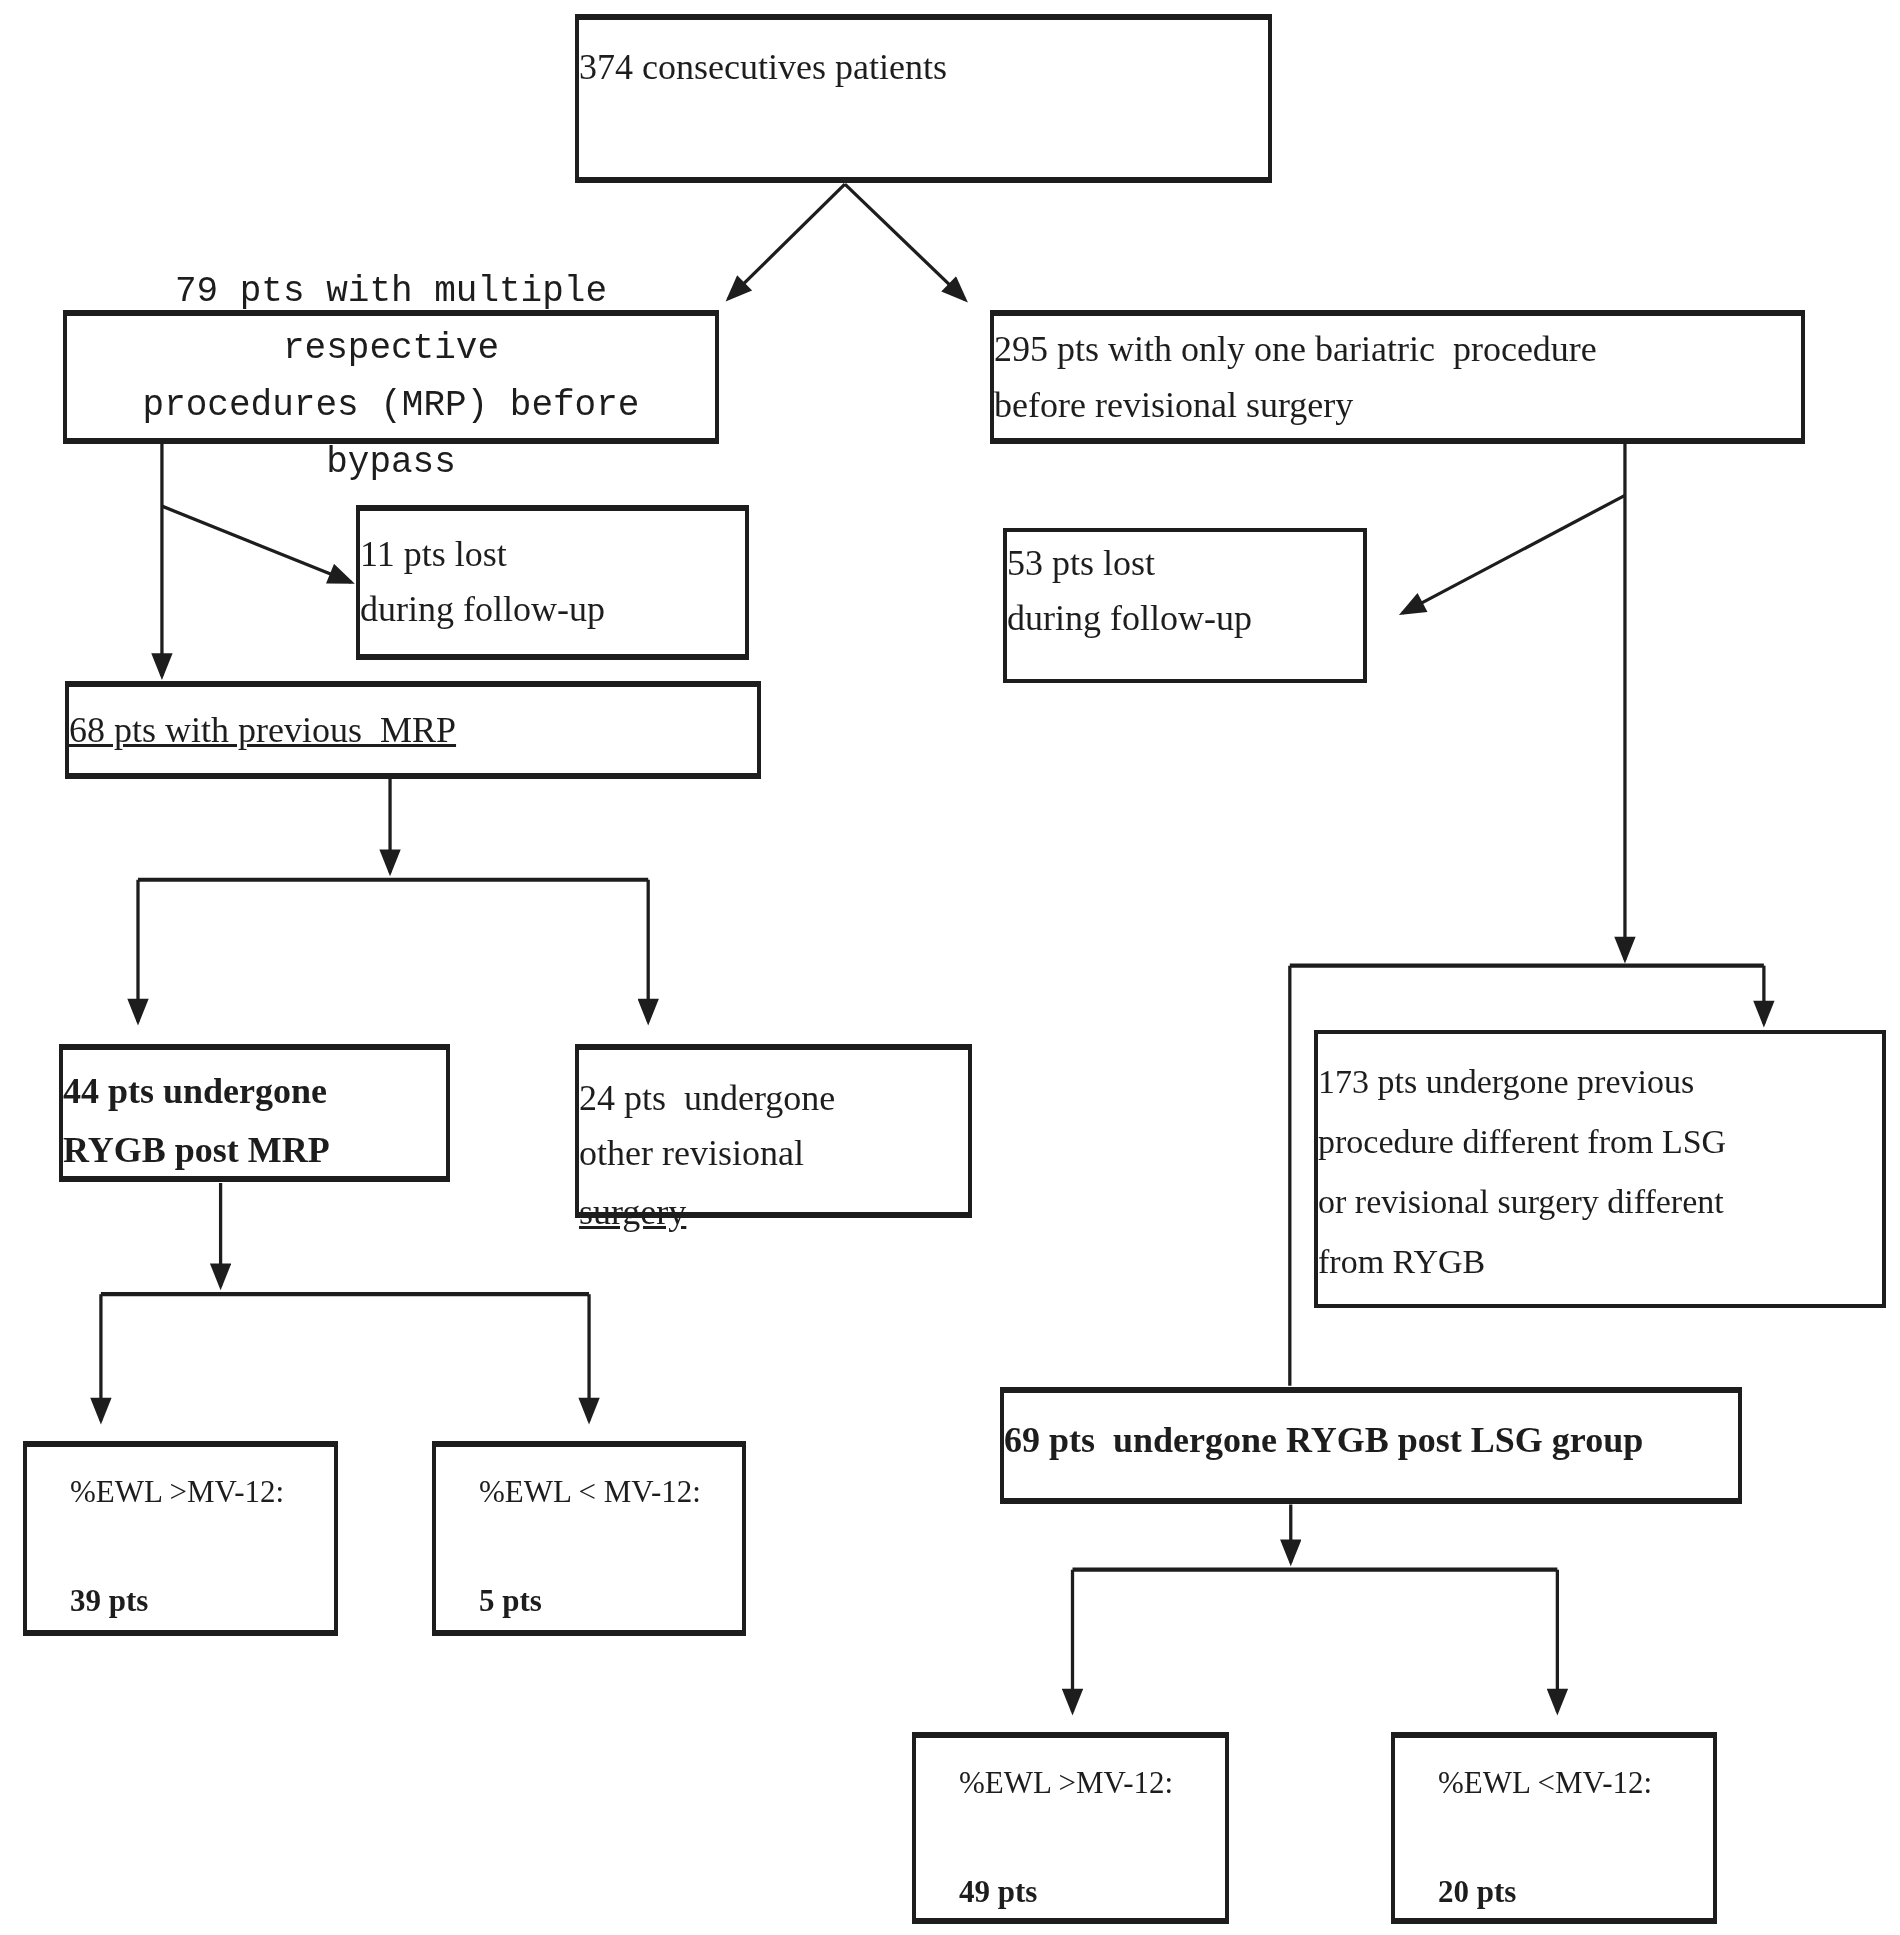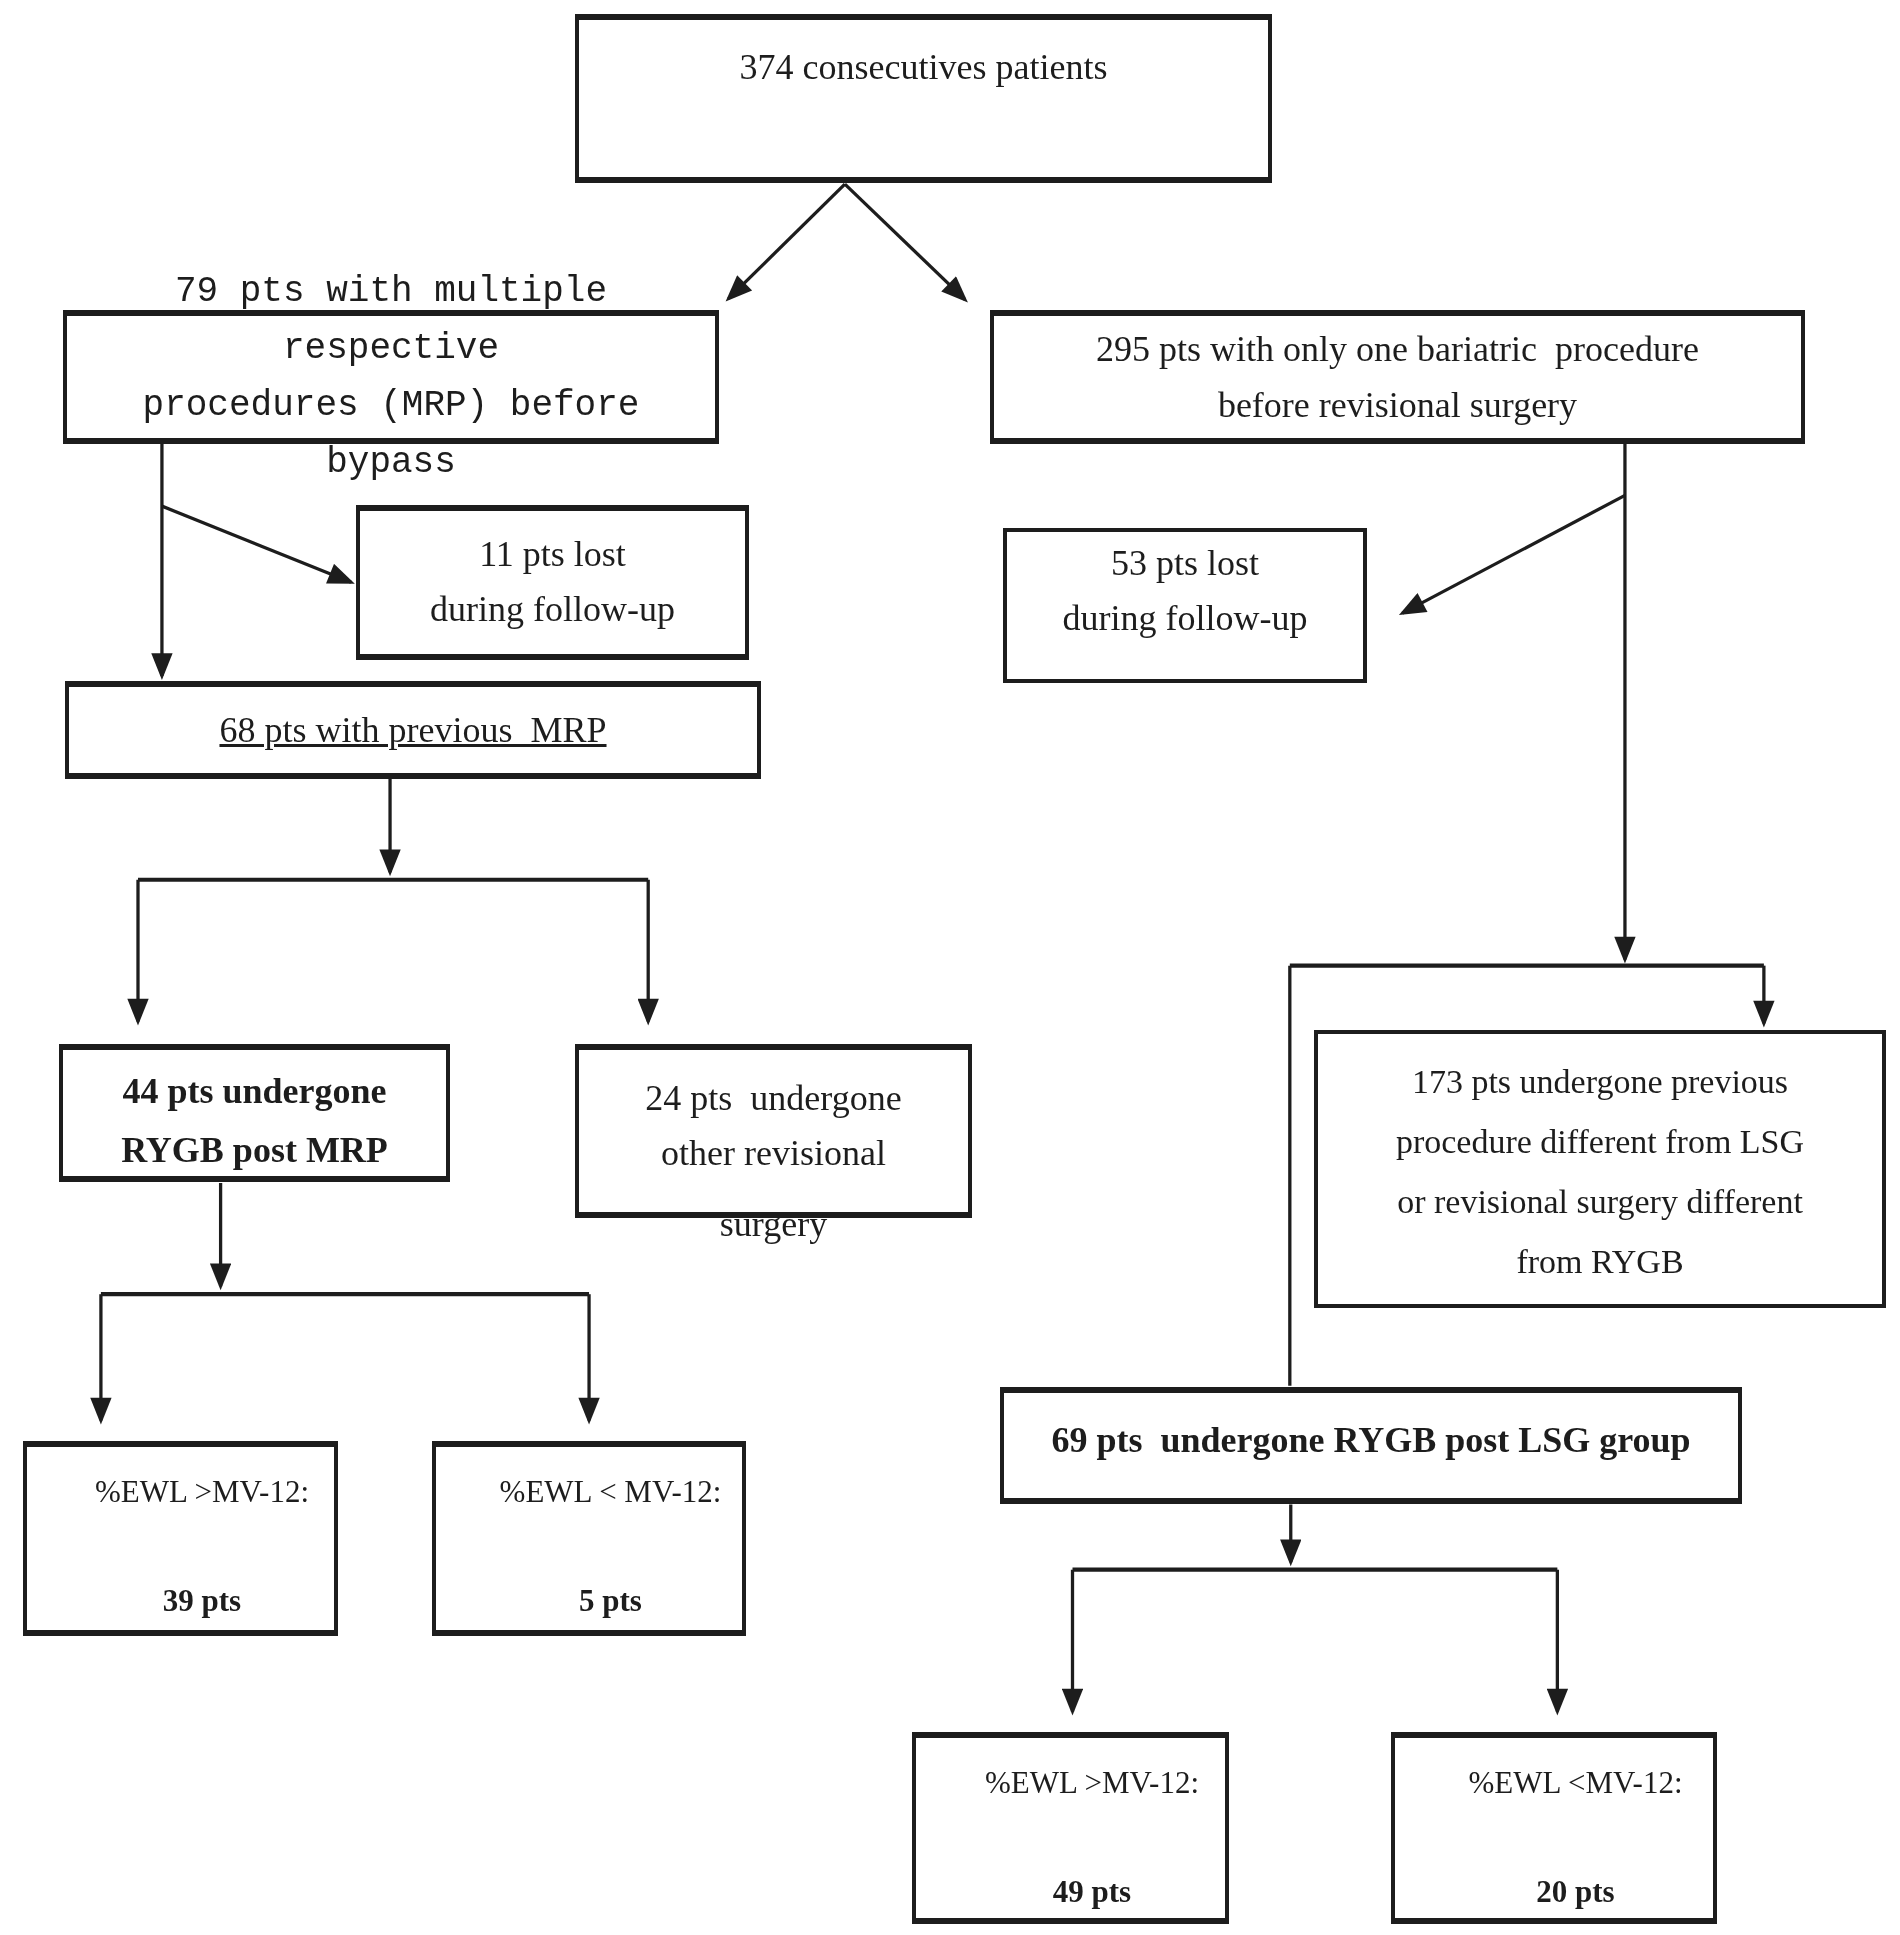--- a/index.html
+++ b/index.html
@@ -6,35 +6,35 @@
   html,body{ margin:0; padding:0; width:1900px; height:1936px; background:var(--paper); }
   #canvas{ position:relative; width:1900px; height:1936px; background:var(--paper);
            font-family:"Liberation Serif", serif; color:var(--ink); }
   #wires{ position:absolute; left:0; top:0; width:1900px; height:1936px; }
   .arrow{ stroke:var(--ink,#1d1d1d); stroke-width:7; fill:none; }
   .bar{ stroke:var(--ink,#1d1d1d); stroke-width:9; fill:none; }
   .arrowhead{ fill:var(--ink,#1d1d1d); }
 
   .box{ position:absolute; box-sizing:border-box; background:var(--paper);
         border:4.2px solid var(--ink); border-top-width:6.6px; border-bottom-width:6.6px;
-        display:flex; flex-direction:column; align-items:center; text-align:center;
+        display:flex; flex-direction:column; align-items:flex-start; text-align:center;
         font-size:36px; line-height:56px; }
   .box.thin{ border-width:4.2px; }
   .ln{ white-space:pre-wrap; }
   .bold{ font-weight:bold; }
 
   .b-total{ left:575px; top:14px;  width:697px; height:169px; padding-top:20px; line-height:55px; }
   .b-mrp{  left:63px;  top:310px; width:656px; height:134px; justify-content:center; line-height:57px;font-family:Liberation Mono, monospace; }
   .b-one{  left:990px; top:310px; width:815px; height:134px; justify-content:center; line-height:56px; }
   .b-mrp-lost{ left:356px;  top:505px; width:393px; height:155px; padding-top:16px; line-height:55px; }
   .b-one-lost{ left:1003px; top:528px; width:364px; height:155px; padding-top:4px; line-height:55px; }
   .b-followed{ left:65px; top:681px; width:696px; height:98px; justify-content:center;text-decoration:underline; }
   .b-rygb-mrp{ left:59px; top:1044px; width:391px; height:138px; padding-top:12.2px; line-height:59px; }
   .b-other{ left:575px; top:1044px; width:397px; height:174px; padding-top:21px; line-height:55px; }
-  .b-other .ln:last-child{ margin-top:16px; }
+  .b-other .ln:last-child{ margin-top:4px;text-decoration:underline; }
   .b-non-lsg{ left:1314px; top:1030px; width:572px; height:278px; padding-top:18px; font-size:34px; line-height:60px; }
   .b-rygb-lsg{ left:1000px; top:1387px; width:742px; height:117px; padding-top:19px; }
   .ewl{ font-size:31px; line-height:47px; padding-top:20.7px;padding-left:43px; }
   .ewl .count{ margin-top:62px; font-weight:bold; }
   .b-ewl39{ left:23px;   top:1441px; width:315px; height:195px; }
   .b-ewl5{  left:432px;  top:1441px; width:314px; height:195px; }
   .b-ewl49{ left:912px; top:1732px; width:317px; height:192px; }
   .b-ewl20{ left:1391px; top:1732px; width:326px; height:192px; }
 </style>
 </head>

